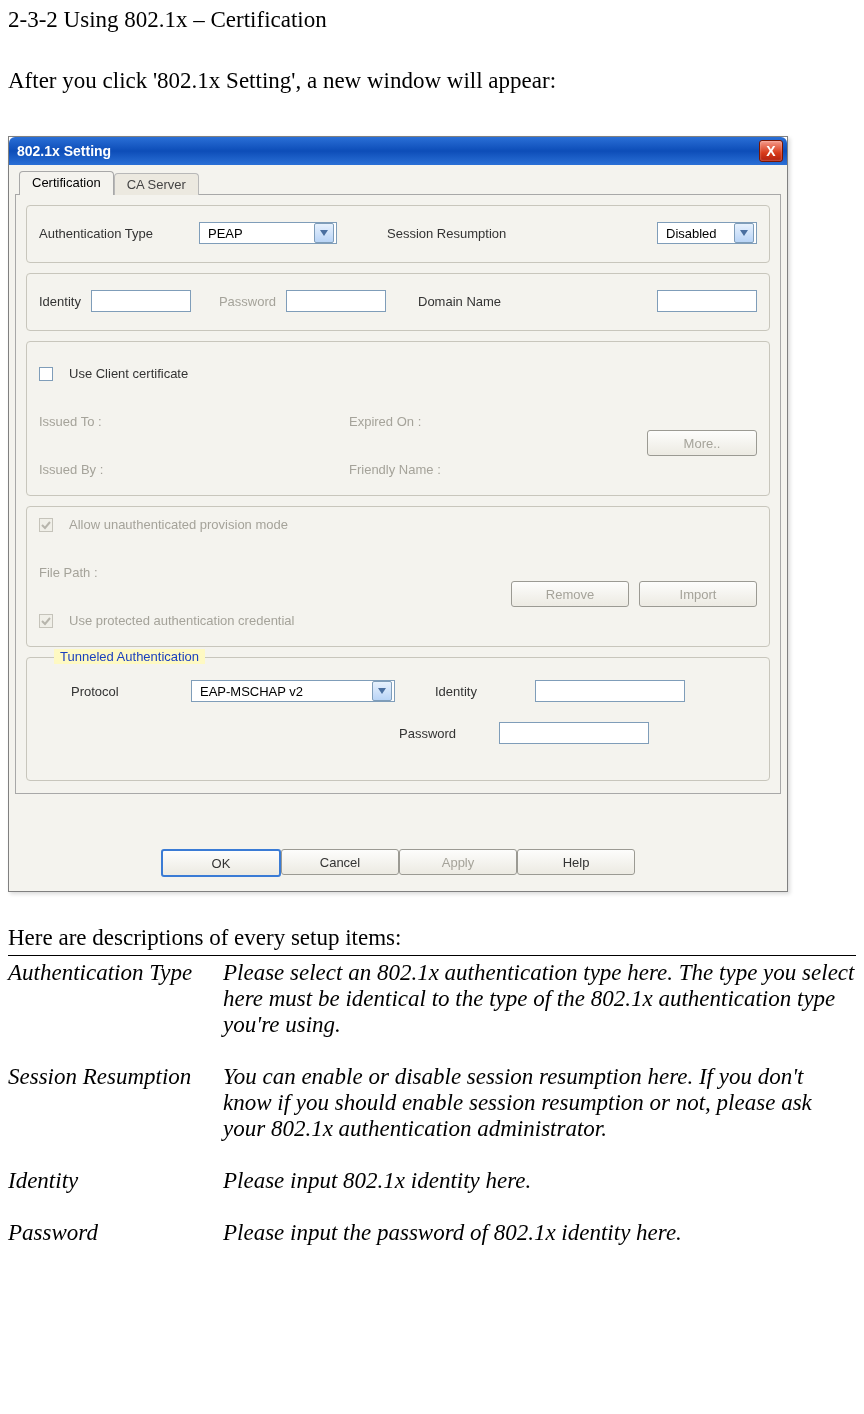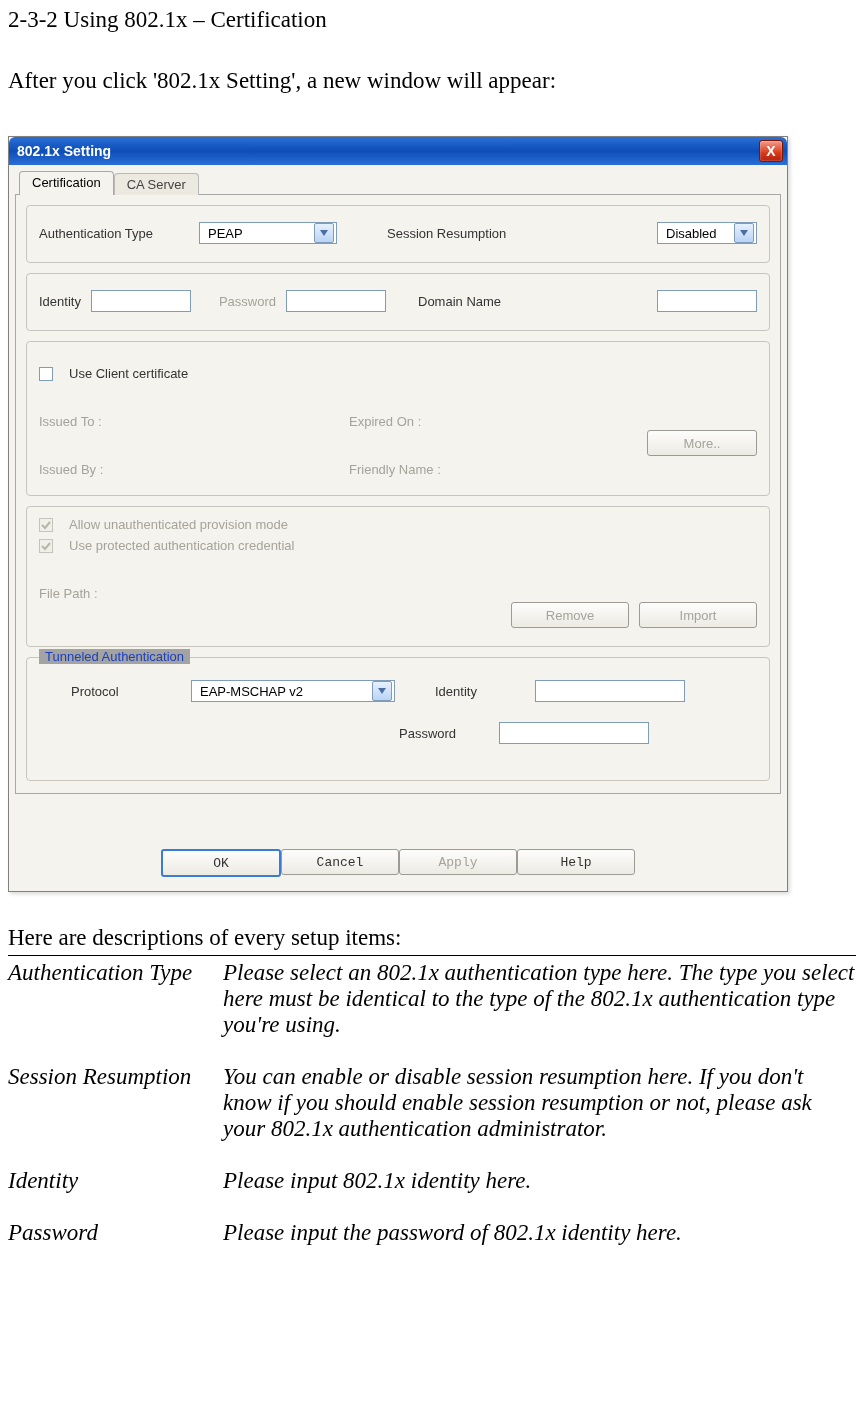--- a/index.html
+++ b/index.html
@@ -86,22 +86,22 @@
     border: 1px solid #c8c6bc;
     border-radius: 4px;
     padding: 10px 12px 12px 12px;
     margin-top: 10px;
     position: relative;
   }
   .fieldset.topblock { margin-top: 2px; }
   .legend {
     position: absolute;
     top: -9px;
-    left: 12px;
-    background: #a3a3a3;
+    left: 27px;
+    background: #fef9c3;
     padding: 0 6px;
     color: #1a3fbf;
   }
   .row { display: flex; align-items: center; gap: 10px; margin: 6px 0; }
   .lbl { color: #333; }
   .lbl.disabled { color: #a5a39a; }
   .input, .select {
     height: 22px;
     border: 1px solid #7f9db9;
     background: #fff;
@@ -153,21 +153,20 @@
   }
   .btn.disabled { color: #a5a39a; }
   .btn.default {
     border: 2px solid #3a7bd5;
   }
   .btnrow {
     display: flex;
     justify-content: center;
     padding: 10px 0 14px 0;
     background: #f4f3ee;
-    font-family: Liberation Mono, monospace;
   }
 
   
   .desc-table {
     width: 100%;
     border-collapse: collapse;
   }
   .desc-table td {
     vertical-align: top;
     padding: 0;
@@ -248,31 +247,31 @@
       <div class="fieldset">
         <div class="row" style="margin-top:0;">
           <span class="checkbox disabled">
             <svg class="tick" viewBox="0 0 10 10">
                 <path d="M1 5 L4 8 L9 2" stroke="#b7b5ac" stroke-width="2" fill="none"></path>
               </svg>
           </span>
           <span class="lbl disabled">Allow unauthenticated provision mode</span>
         </div>
         <div class="row">
+          <span class="lbl disabled" style="flex:1;">File Path :</span>
+          <span class="btn disabled">Remove</span>
+          <span class="btn disabled">Import</span>
+        </div>
+        <div class="row">
           <span class="checkbox disabled">
             <svg class="tick" viewBox="0 0 10 10">
                 <path d="M1 5 L4 8 L9 2" stroke="#b7b5ac" stroke-width="2" fill="none"></path>
               </svg>
           </span>
           <span class="lbl disabled">Use protected authentication credential</span>
-        </div>
-        <div class="row">
-          <span class="lbl disabled" style="flex:1;">File Path :</span>
-          <span class="btn disabled">Remove</span>
-          <span class="btn disabled">Import</span>
         </div>
       </div>
 
       <div class="fieldset" style="padding-bottom:30px;">
         <span class="legend">Tunneled Authentication</span>
         <div class="row" style="margin-top:12px;">
           <span class="lbl" style="width:110px;margin-left:32px;">Protocol</span>
           <div class="select" style="width:204px;">
             <span class="val">EAP-MSCHAP v2</span>
             <span class="arrow">

